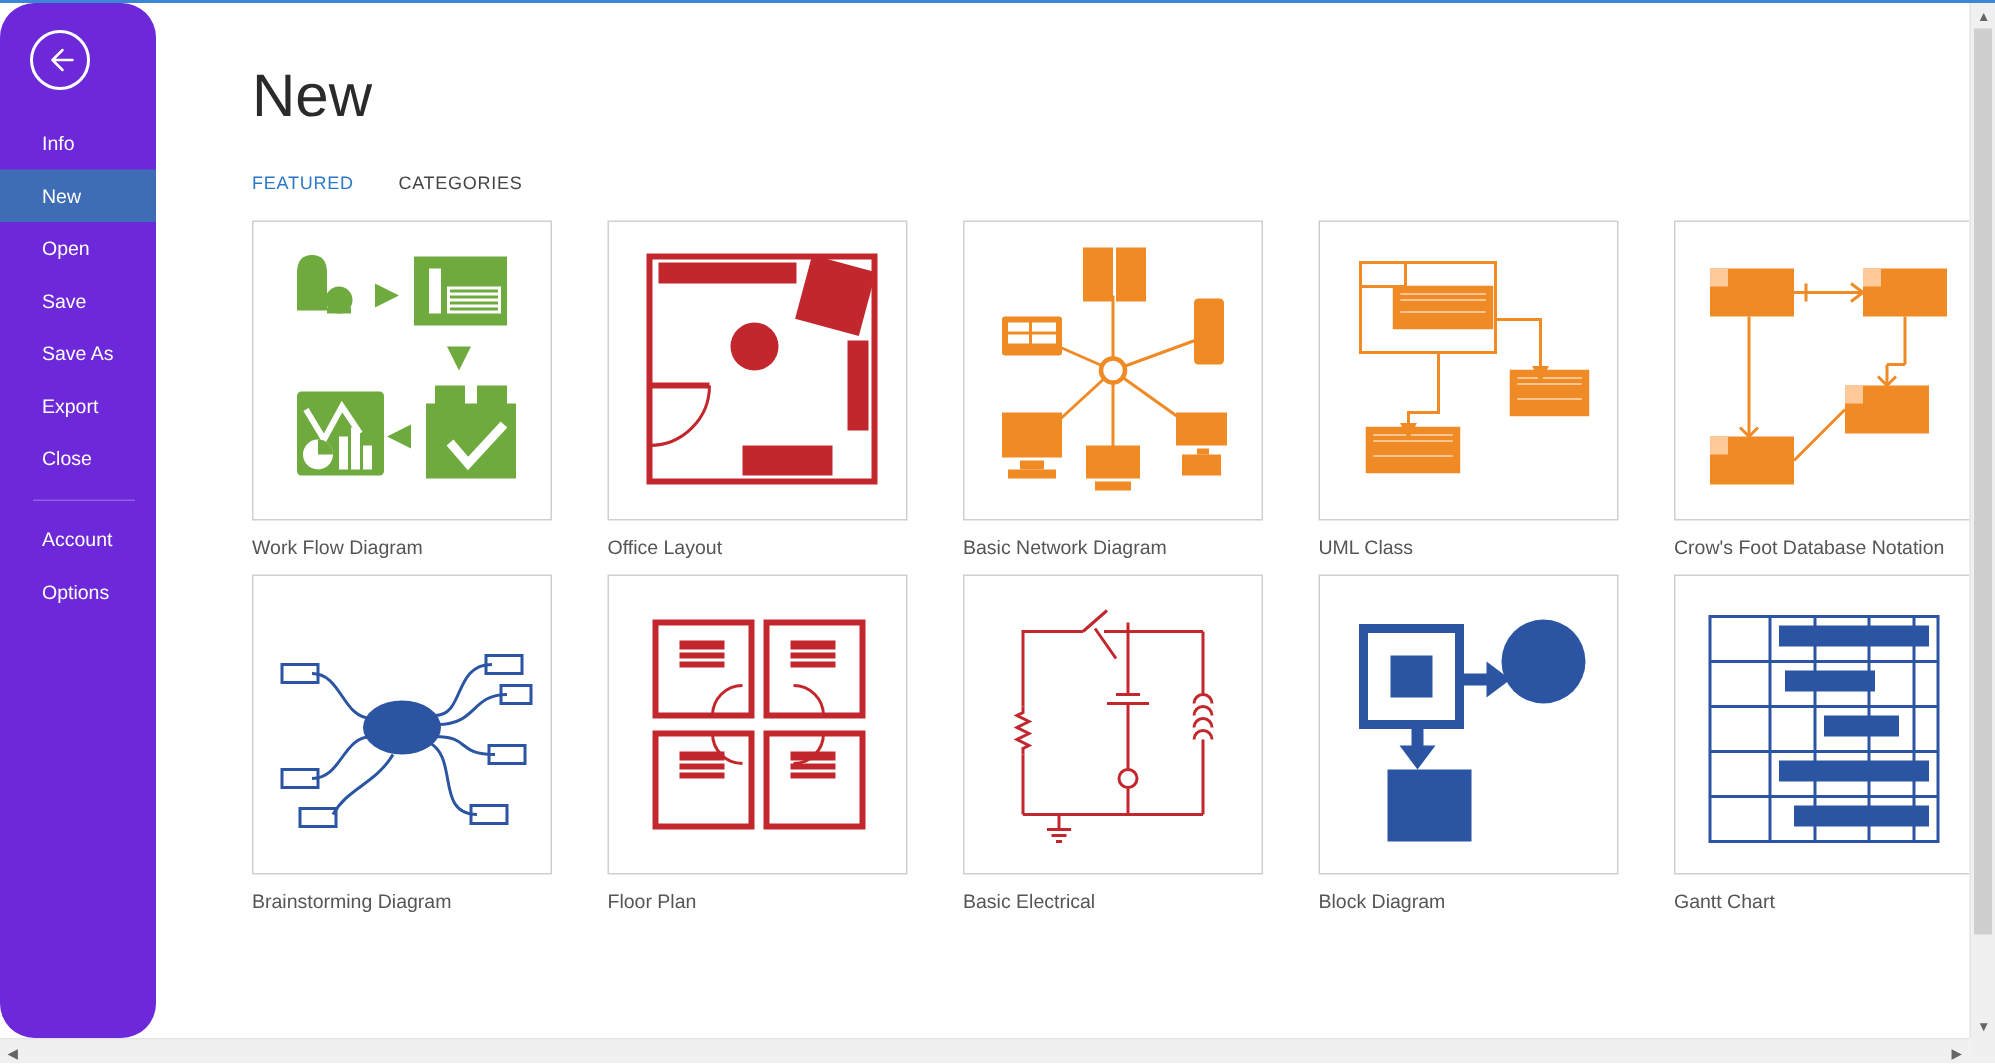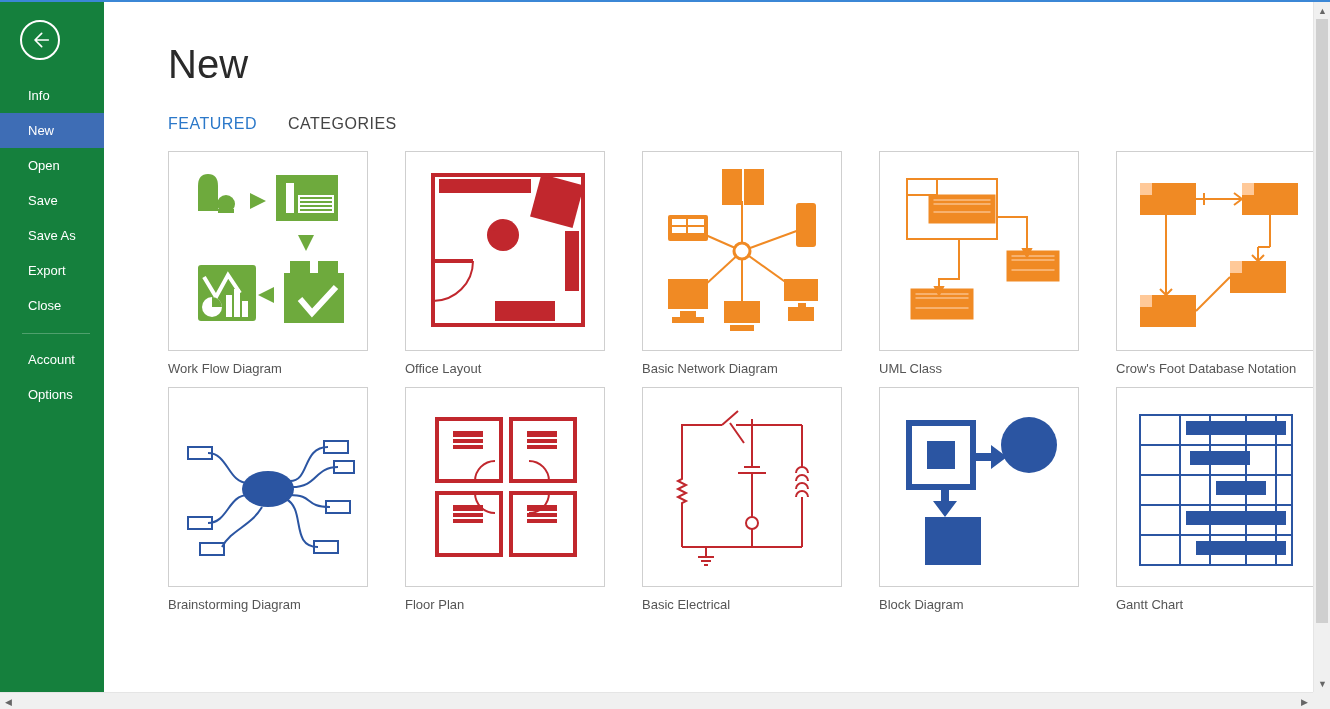--- a/index.html
+++ b/index.html
@@ -28,40 +28,40 @@
   .hscroll {
     position:absolute; left:0; right:17px; bottom:0; height:17px;
     background:#f0f0f0; border-top:1px solid #e5e5e5;
   }
   .hscroll .arrow { position:absolute; top:0; width:17px; height:17px; display:flex;align-items:center;justify-content:center;color:#666;font-size:9px;}
   .hscroll .arrow.left{left:0;} .hscroll .arrow.right{right:0;}
   .corner { position:absolute; right:0; bottom:0; width:17px; height:17px; background:#f0f0f0;}
   
   .side {
     position:absolute; left:0; top:0; bottom:17px; width:104px;
-    background:#15803d; color:#fff; font-size:13px;
+    background:#6d28d9; color:#fff; font-size:13px;border-radius:23px;
   }
   .back {
     width:40px;height:40px;border:2px solid #fff;border-radius:50%;
     margin:18px 0 18px 20px; display:flex;align-items:center;justify-content:center;
     cursor:pointer;
   }
   .back svg { width:20px;height:20px; }
   .nav-item {
     padding:10px 0 10px 28px; cursor:pointer; color:#fff;
   }
   .nav-item.selected { background:#3e6db5; }
   .nav-sep { height:1px; background:rgba(255,255,255,0.25); margin:10px 14px 8px 22px;}
   
   .main {
     position:absolute; left:128px; top:0; right:17px; bottom:17px;
     background:#fff; padding:40px 0 0 40px; overflow:hidden;
   }
   .page-title { font-size:40px; font-weight:200; color:#2a2a2a; margin-bottom:28px;}
-  .tabs { font-size:16px; letter-spacing:0.5px; margin-bottom:18px;}
+  .tabs { font-size:12px; letter-spacing:0.5px; margin-bottom:18px;}
   .tabs span { margin-right:26px; cursor:pointer; color:#444;}
   .tabs span.active { color:#2b78c9; }
   .grid {
     display:grid;
     grid-template-columns: repeat(5, 226px);
     column-gap: 0; row-gap: 44px; gap: 11px;
   }
   .cell { width:226px; }
   .thumb-box {
     width:200px; height:200px; border:1px solid #cfcfcf; background:#fff;

